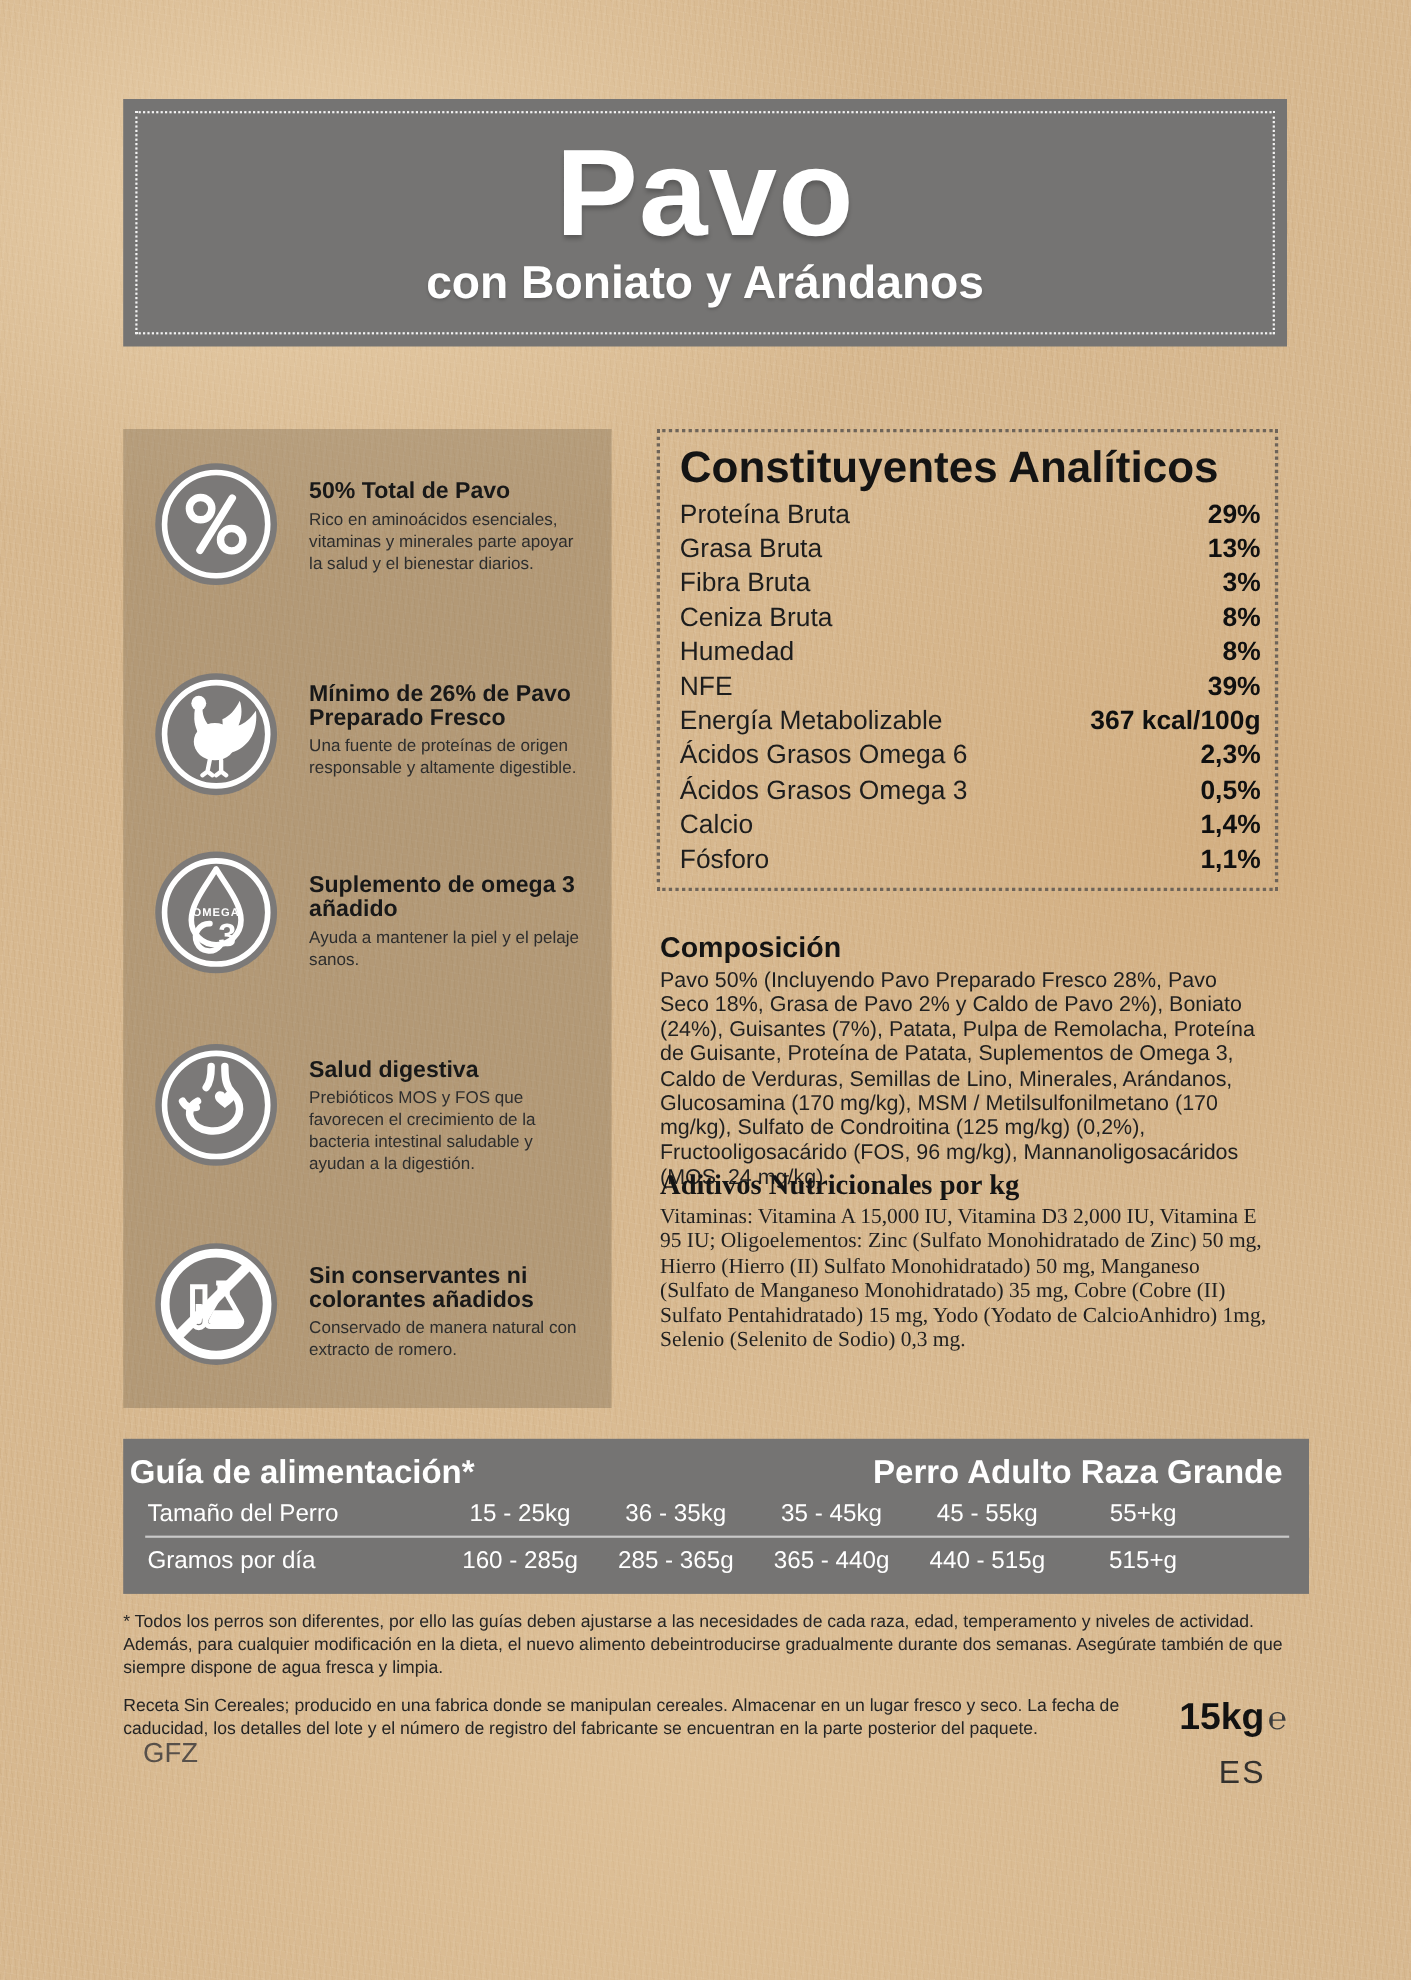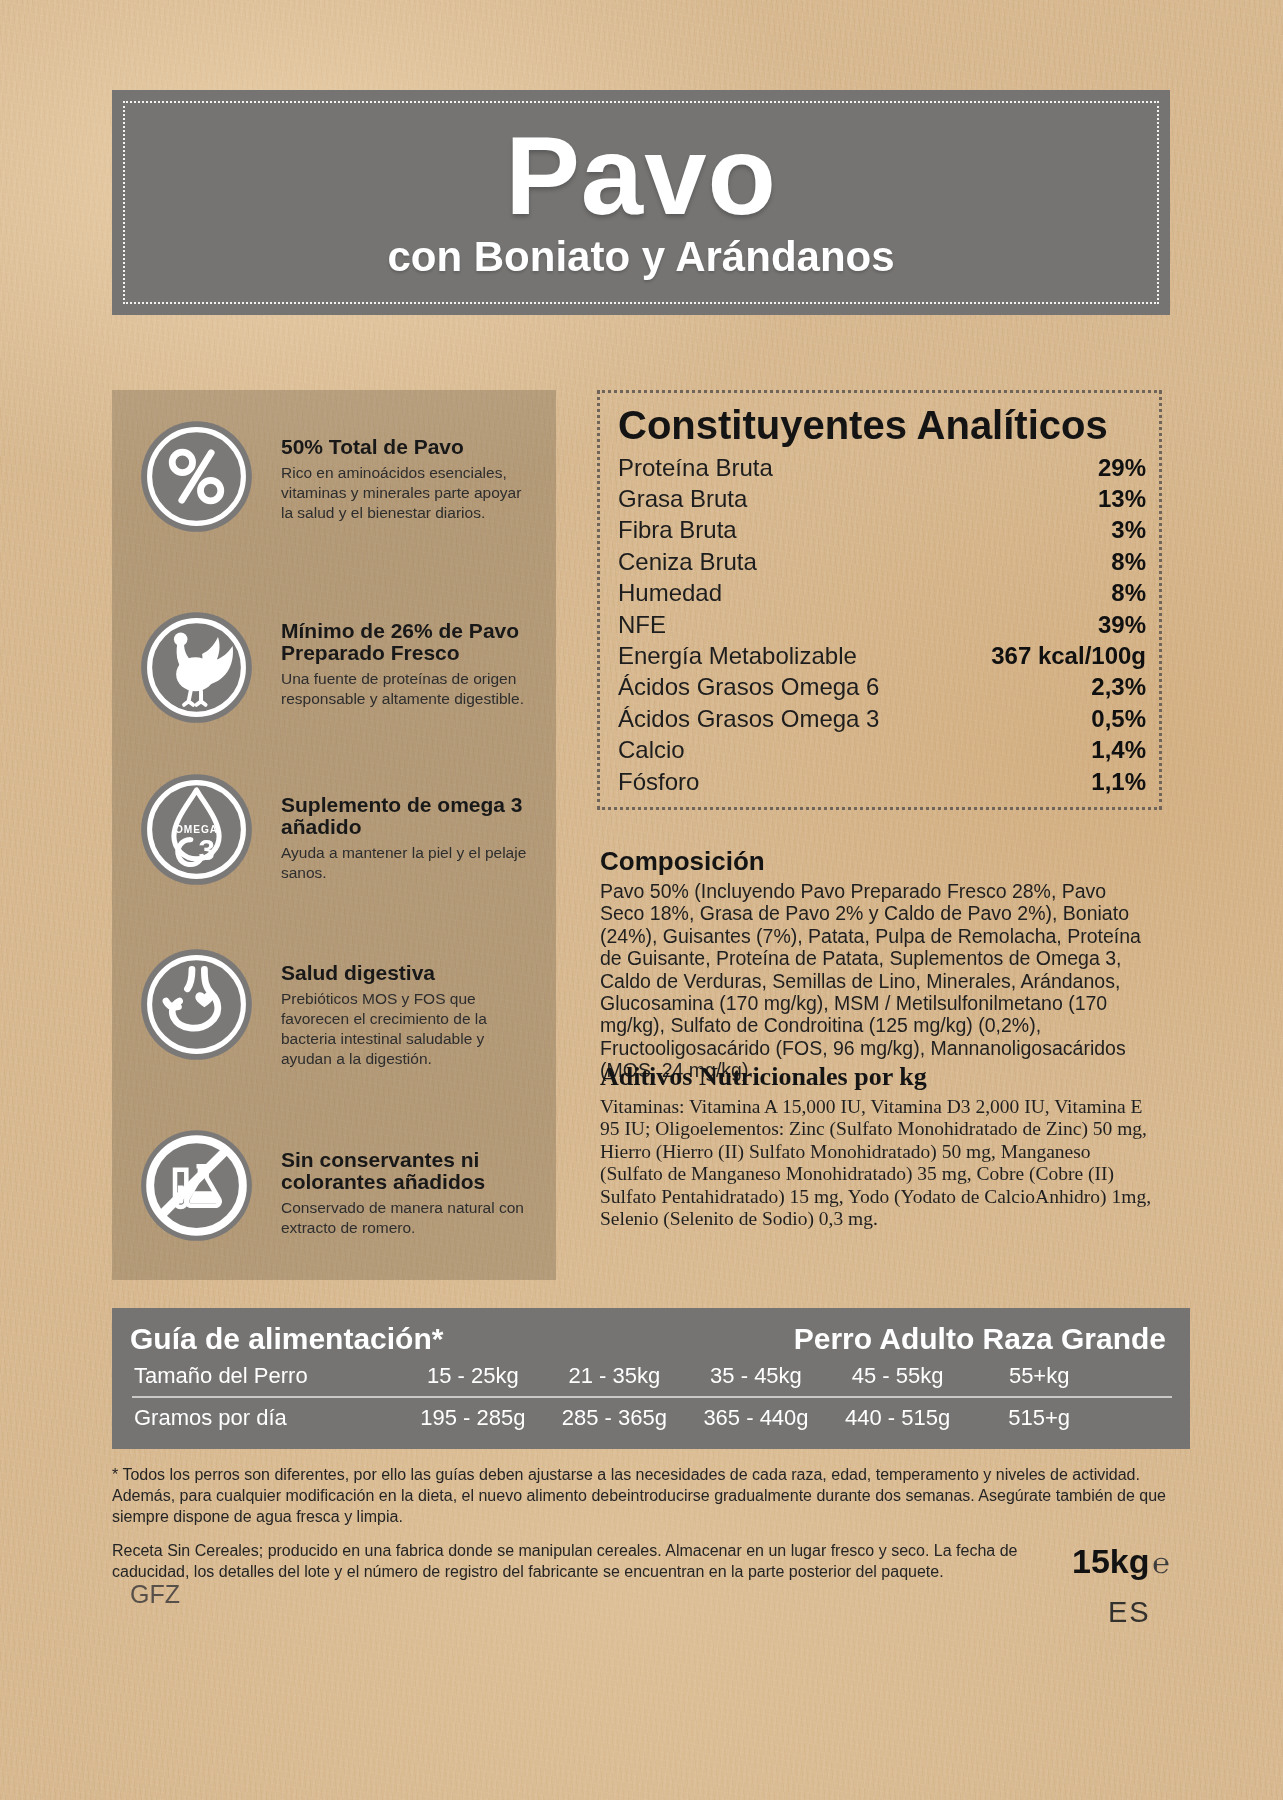--- a/index.html
+++ b/index.html
@@ -50,21 +50,21 @@
   .ana .row .val{font-size:24px;font-weight:bold;color:#101010;}
 
   .sec{width:556px;}
   .sec h3{margin:0;font-size:26px;font-weight:bold;color:#141414;line-height:30px;}
   .sec p{margin:4px 0 0 0;font-size:19.5px;line-height:22.4px;color:#1f1f1f;}
   .comp{left:600px;top:822px;margin-top:24px;}
   .addi{left:600px;top:1062px;font-family:Liberation Serif, serif;}
 
   
   .guide{left:112px;top:1308px;width:1078px;height:141px;background:#757473;color:#fff;box-sizing:border-box;}
-  .g-title{display:flex;justify-content:space-between;align-items:flex-end;padding:9px 24px 0 18px;height:39px;}
+  .g-title{display:flex;justify-content:space-between;align-items:flex-end;padding:9px 24px 0 6px;height:39px;}
   .g-title .gl{font-size:30px;font-weight:bold;}
   .g-title .gr{font-size:30px;font-weight:bold;}
   .g-row{display:flex;align-items:center;height:40px;padding:0 80px 0 22px;font-size:22px;}
   .g-row .rl{width:268px;flex:0 0 268px;text-align:left;}
   .g-row .cell{flex:1;text-align:center;}
   .g-div{height:2px;background:#c9c9c9;margin:0 18px 0 20px;}
 
   
   .note1{left:112px;top:1464px;width:1075px;font-size:16px;line-height:21px;color:#242424;}
   .note2{left:112px;top:1541px;width:968px;font-size:16px;line-height:20.5px;color:#242424;}
@@ -243,29 +243,29 @@
   </div>
 
   <div class="abs guide">
     <div class="g-title">
       <span class="gl">Guía de alimentación*</span>
       <span class="gr">Perro Adulto Raza Grande</span>
     </div>
     <div class="g-row">
       <span class="rl">Tamaño del Perro</span>
       <span class="cell">15 - 25kg</span>
-      <span class="cell">21 - 35kg</span>
+      <span class="cell">36 - 35kg</span>
       <span class="cell">35 - 45kg</span>
       <span class="cell">45 - 55kg</span>
       <span class="cell">55+kg</span>
     </div>
     <div class="g-div"></div>
     <div class="g-row">
       <span class="rl">Gramos por día</span>
-      <span class="cell">195 - 285g</span>
+      <span class="cell">160 - 285g</span>
       <span class="cell">285 - 365g</span>
       <span class="cell">365 - 440g</span>
       <span class="cell">440 - 515g</span>
       <span class="cell">515+g</span>
     </div>
   </div>
 
   <div class="abs note1">* Todos los perros son diferentes, por ello las guías deben ajustarse a las necesidades de cada raza, edad, temperamento y niveles de actividad. Además, para cualquier modificación en la dieta, el nuevo alimento debeintroducirse gradualmente durante dos semanas. Asegúrate también de que siempre dispone de agua fresca y limpia.</div>
   <div class="abs note2">Receta Sin Cereales; producido en una fabrica donde se manipulan cereales. Almacenar en un lugar fresco y seco. La fecha de caducidad, los detalles del lote y el número de registro del fabricante se encuentran en la parte posterior del paquete.</div>
 

